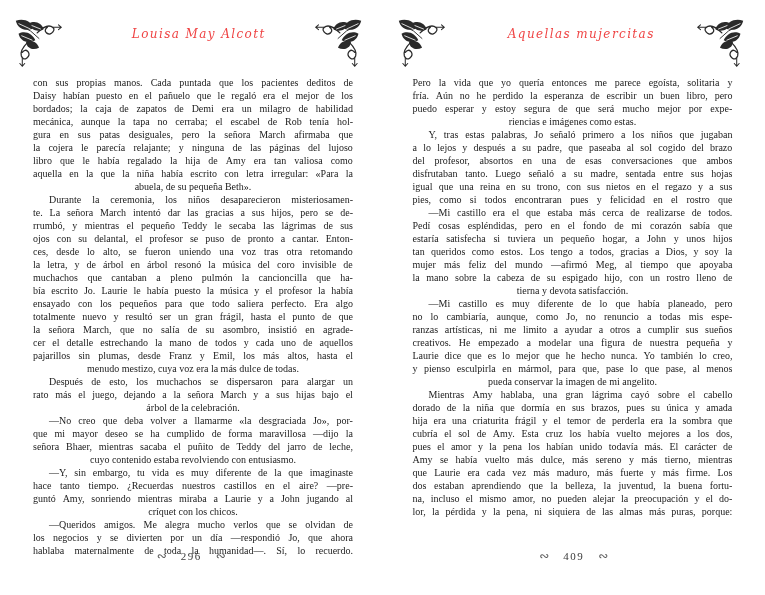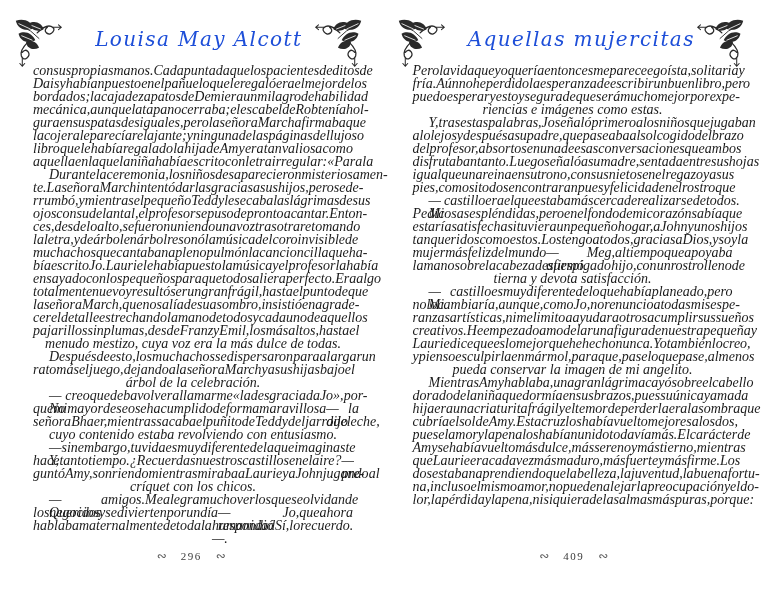--- a/index.html
+++ b/index.html
@@ -9,25 +9,25 @@
     overflow:hidden;
   }
   .spread{position:relative;width:765px;height:595px;display:flex;background:#fff;}
   .page{position:relative;width:382.5px;height:595px;}
   .corner{position:absolute;top:17px;width:52px;height:54px;}
   .corner.tl{left:13px;}
   .corner.tr{right:19px;transform:scaleX(-1);}
   .running-head{
     position:absolute;top:27px;left:15px;right:0;text-align:center;
     font-family:"DejaVu Serif", serif;font-style:italic;
-    font-size:20px;letter-spacing:1.4px;color:#1d4ed8;
+    font-size:12px;letter-spacing:1.4px;color:#ef4444;
   }
   .text-block{
-    position:absolute;top:64px;width:320px;
-    font-size:14px;line-height:13px;font-style:italic;
+    position:absolute;top:76px;width:320px;
+    font-size:10px;line-height:13px;
   }
   #page-left .text-block{left:33px;}
   #page-right .text-block{left:30px;}
   .line{height:13px;white-space:nowrap;}
   .line.jline{display:flex;justify-content:space-between;white-space:normal;}
   .line.indent{padding-left:16px;}
   .line.lastline{text-align:center;}
   .folio{
     position:absolute;top:550px;left:0;right:0;
     display:flex;justify-content:center;align-items:center;gap:14px;
@@ -181,20 +181,21 @@
             <span>la</span>
             <span>niña</span>
             <span>había</span>
             <span>escrito</span>
             <span>con</span>
             <span>letra</span>
             <span>irregular:</span>
             <span>«Para</span>
             <span>la</span>
           </div>
+          <div class="line lastline">abuela, de su pequeña Beth».</div>
         </div>
         <div class="paragraph">
           <div class="line indent jline">
             <span>Durante</span>
             <span>la</span>
             <span>ceremonia,</span>
             <span>los</span>
             <span>niños</span>
             <span>desaparecieron</span>
             <span>misteriosamen-</span>

